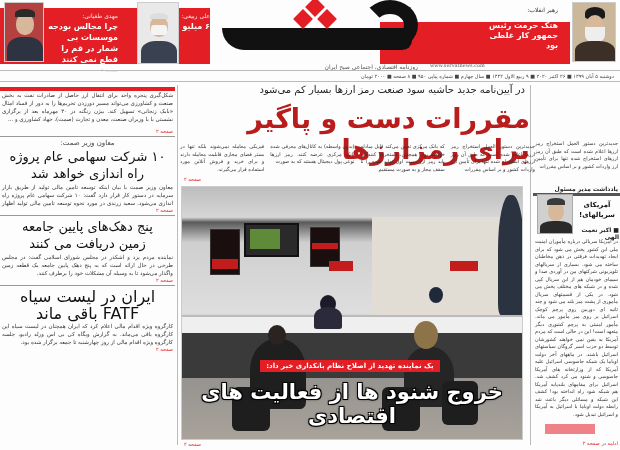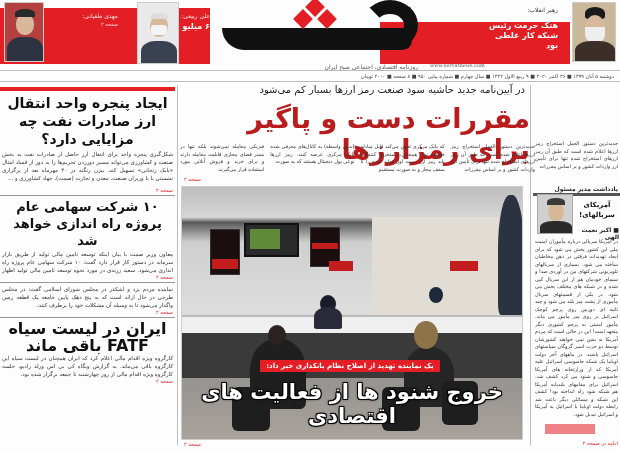--- a/index.html
+++ b/index.html
@@ -12,21 +12,21 @@
   .teaser-more { font-size: 5px; color: #ffd0d0; display: block; margin-top: 2px; }
   .photo-box { position: absolute; background: #e9e9e9; border: 1px solid #ccc; overflow: hidden; }
   .face { position: absolute; border-radius: 50% 50% 45% 45%; background: #d8b89a; }
   .suit { position: absolute; border-radius: 40% 40% 0 0; }
   .logo { position: absolute; font-family: "DejaVu Serif", serif; font-weight: bold; }
   .dateline { position: absolute; left: 0; top: 70px; width: 620px; height: 12px; border-top: 1px solid #bbb; border-bottom: 1px solid #bbb; font-size: 5px; color: #444; padding: 2px 6px; text-align: right; }
   
   .col-left { position: absolute; left: 0; top: 85px; width: 175px; height: 365px; }
   .red-rule { height: 4px; background: #e31e24; }
   .hl-big { font-weight: bold; font-size: 14px; line-height: 18px; text-align: center; color: #111; }
-  .hl-med { font-weight: bold; font-size: 13px; line-height: 17px; text-align: center; color: #111; }
+  .hl-med { font-weight: normal; font-size: 13px; line-height: 17px; text-align: center; color: #111; }
   .kicker { font-size: 7px; color: #444; text-align: center; }
   .body-txt { font-size: 5.5px; line-height: 8px; color: #333; text-align: justify; padding: 0 2px; }
   .more { font-size: 5px; color: #e31e24; padding: 0 2px; }
   .sep { border-bottom: 1px solid #999; margin: 2px 0; }
   
   .main-kicker { position: absolute; left: 180px; top: 84px; width: 345px; font-size: 10px; text-align: right; color: #222; }
   .main-hl { position: absolute; left: 180px; top: 103px; width: 350px; font-size: 27px; font-weight: bold; text-align: right; color: #b91c1c; letter-spacing: -0.5px; }
   .main-cols { position: absolute; left: 180px; top: 143px; width: 355px; height: 40px; display: flex; gap: 6px; }
   .main-cols div { flex: 1; font-size: 5px; line-height: 7.5px; color: #333; text-align: justify; }
   .photo { position: absolute; left: 181px; top: 186px; width: 342px; height: 254px; background: linear-gradient(#bdbdbd 0%, #d6d6d6 12%, #5a5a5a 14%, #cfcfcf 22%, #dedede 50%, #8a8a8a 60%, #a8a29a 100%); overflow: hidden; border: 1px solid #ccc; }
@@ -57,20 +57,21 @@
 <div class="red-band" style="left:0;top:8px;width:210px;height:56px;"></div>
 <div class="red-band" style="left:380px;top:22px;width:190px;height:42px;"></div>
 
 <div class="photo-box" style="left:4px;top:2px;width:40px;height:60px;background:#b54040;">
   <div class="face" style="left:11px;top:10px;width:18px;height:22px;"></div>
   <div class="abs" style="left:10px;top:6px;width:20px;height:8px;background:#2a2a2a;border-radius:50% 50% 0 0;"></div>
   <div class="suit" style="left:2px;top:34px;width:36px;height:30px;background:#2d3340;"></div>
 </div>
 <div class="abs" style="left:48px;top:12px;width:70px;height:50px;text-align:right;color:#fff;">
   <span class="teaser-label">مهدی طغیانی:</span>
+  <span class="teaser-title" style="font-size:8px;line-height:11px;">چرا مجالس بودجه موسسات بی شمار در قم را قطع نمی کنند</span>
   <span class="teaser-more">صفحه ۲</span>
 </div>
 
 <div class="photo-box" style="left:137px;top:2px;width:42px;height:62px;">
   <div class="face" style="left:12px;top:12px;width:18px;height:22px;"></div>
   <div class="abs" style="left:12px;top:10px;width:18px;height:6px;background:#ddd;border-radius:50% 50% 0 0;"></div>
   <div class="abs" style="left:13px;top:22px;width:16px;height:10px;background:#f4f4f4;border-radius:3px;"></div>
   <div class="suit" style="left:3px;top:38px;width:36px;height:26px;background:#3a4150;"></div>
 </div>
 <div class="abs" style="left:182px;top:12px;width:28px;height:50px;text-align:right;color:#fff;overflow:hidden;">
@@ -84,43 +85,44 @@
   <div class="abs" style="left:96px;top:14px;width:14px;height:14px;background:#e31e24;transform:rotate(45deg);"></div>
   <div class="abs" style="left:84px;top:26px;width:14px;height:14px;background:#e31e24;transform:rotate(45deg);"></div>
   <div class="abs" style="left:108px;top:26px;width:14px;height:14px;background:#e31e24;transform:rotate(45deg);"></div>
 
 </div>
 <div class="abs" style="left:268px;top:63px;width:150px;font-size:6px;color:#555;text-align:right;">روزنامه اقتصادی، اجتماعی صبح ایران</div>
 <div class="abs" style="left:430px;top:62px;width:80px;font-size:5px;color:#555;direction:ltr;text-align:left;font-family:'DejaVu Serif',serif;">www.servatnews.com</div>
 
 <div class="abs" style="left:488px;top:6px;width:70px;height:56px;text-align:right;">
   <span class="teaser-label" style="color:#333;margin-bottom:8px;">رهبر انقلاب:</span>
-  <span class="teaser-title" style="color:#fff;font-size:8px;line-height:10px;">هتک حرمت رئیس شبکه کار غلطی بود</span>
+  <span class="teaser-title" style="color:#fff;font-size:8px;line-height:10px;">هتک حرمت رئیس جمهور کار غلطی بود</span>
 </div>
 <div class="photo-box" style="left:572px;top:2px;width:44px;height:60px;background:#cbb89a;">
   <div class="abs" style="left:12px;top:4px;width:20px;height:12px;background:#1a1a1a;border-radius:50% 50% 20% 20%;"></div>
   <div class="face" style="left:13px;top:12px;width:18px;height:20px;"></div>
   <div class="abs" style="left:12px;top:24px;width:20px;height:16px;background:#eee;border-radius:0 0 50% 50%;"></div>
   <div class="suit" style="left:2px;top:38px;width:40px;height:24px;background:#3b2f28;"></div>
 </div>
 
 <div class="dateline">دوشنبه ۵ آبان ۱۳۹۹ ■ ۲۶ اکتبر ۲۰۲۰ ■ ۹ ربیع الاول ۱۴۴۲ ■ سال چهارم ■ شماره پیاپی ۹۵۰ ■ ۸ صفحه ■ ۲۰۰۰ تومان</div>
 
 <div class="col-left">
   <div class="red-rule" style="margin-top:2px;"></div>
-  <div class="hl-big" style="margin:3px 4px 2px;">ایجاد پنجره واحد انتقال ارز صادرات نفت چه مزایایی دارد؟</div>
   <div class="body-txt" style="height:37px;overflow:hidden;">شکل‌گیری پنجره واحد برای انتقال ارز حاصل از صادرات نفت به بخش صنعت و کشاورزی می‌تواند مسیر دورزدن تحریم‌ها را به دور از فساد امثال «بابک زنجانی» تسهیل کند. بیژن زنگنه در ۳۰ مهرماه بعد از برگزاری نشستی با با وزیران صنعت، معدن و تجارت (صمت)، جهاد کشاورزی و ...</div>
   <div class="more">صفحه ۲</div>
   <div class="sep"></div>
 
+  <div class="kicker">معاون وزیر صمت:</div>
   <div class="hl-med" style="margin:1px 6px;">۱۰ شرکت سهامی عام پروژه راه اندازی خواهد شد</div>
   <div class="body-txt" style="height:24px;overflow:hidden;">معاون وزیر صمت با بیان اینکه توسعه تامین مالی تولید از طریق بازار سرمایه در دستور کار قرار دارد گفت: ۱۰ شرکت سهامی عام پروژه راه اندازی می‌شود. سعید زرندی در مورد نحوه توسعه تامین مالی تولید اظهار داشت...</div>
   <div class="more">صفحه ۲</div>
   <div class="sep"></div>
 
+  <div class="hl-med" style="margin:1px 10px;">پنج دهک‌های پایین جامعه زمین دریافت می کنند</div>
   <div class="body-txt" style="height:24px;overflow:hidden;">نماینده مردم یزد و اشکذر در مجلس شورای اسلامی گفت: در مجلس طرحی در حال ارائه است که به پنج دهک پایین جامعه یک قطعه زمین واگذار می‌شود تا به وسیله آن مشکلات خود را برطرف کنند.</div>
   <div class="more">صفحه ۲</div>
   <div class="sep"></div>
 
   <div class="hl-med" style="font-size:16px;">ایران در لیست سیاه FATF باقی ماند</div>
   <div class="body-txt" style="height:24px;overflow:hidden;">کارگروه ویژه اقدام مالی اعلام کرد که ایران همچنان در لیست سیاه این کارگروه باقی می‌ماند. به گزارش ویگاه کی بی اس ورلد رادیو، جلسه کارگروه ویژه اقدام مالی از روز چهارشنبه تا جمعه برگزار شده بود.</div>
   <div class="more">صفحه ۲</div>
 
 </div>
 

